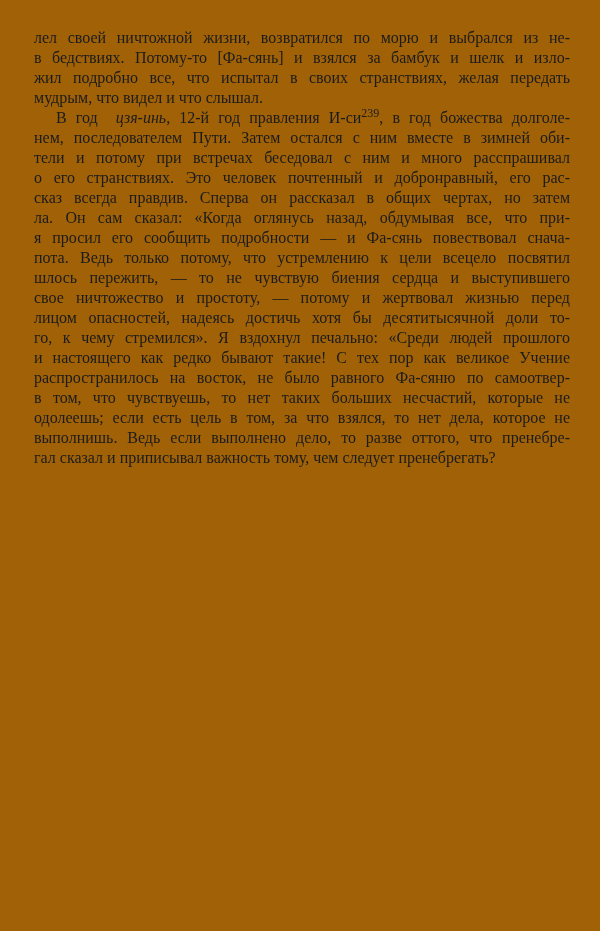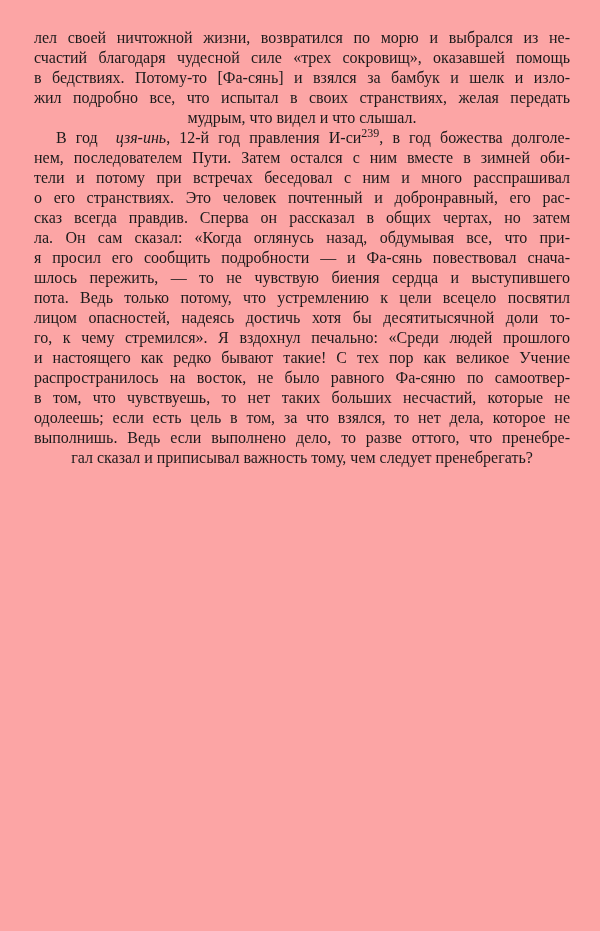--- a/index.html
+++ b/index.html
@@ -23,21 +23,21 @@
     left: 34px;
     top: 28px;
     width: 536px;
     font-family: "Liberation Serif", "DejaVu Serif", serif;
     font-size: 16px;
     line-height: 20px;
     color: #1b1b1b;
     -webkit-font-smoothing: antialiased;
   }
   .line {
-    text-align: center;
+    text-align: left;
     white-space: normal;
   }
   .line.j {
     text-align: justify;
     text-align-last: justify;
     text-justify: inter-word;
   }
   .line.ind {
     text-indent: 22px;
   }
@@ -48,36 +48,36 @@
   .sup {
     font-size: 12px;
     line-height: 0;
     position: relative;
     top: -6px;
   }
 </style>
 </head>
 <body>
 
-<div class="page" style="background: #fca5a5;">
+<div class="page" style="background: #a16207;">
   <div class="text-block" style="color: rgb(27, 27, 27);">
       <div class="line j"><span>лел своей ничтожной жизни, возвратился по морю и выбрался из не-</span></div>
-      <div class="line j"><span>счастий благодаря чудесной силе «трех сокровищ», оказавшей помощь</span></div>
       <div class="line j"><span>в бедствиях. Потому-то [Фа-сянь] и взялся за бамбук и шелк и изло-</span></div>
       <div class="line j"><span>жил подробно все, что испытал в своих странствиях, желая передать</span></div>
       <div class="line"><span>мудрым, что видел и что слышал.</span></div>
       <div class="line j ind"><span>В год </span><span class="i">цзя-инь</span><span>, 12-й год правления И-си</span><span class="sup">239</span><span>, в год божества долголе-</span></div>
       <div class="line j"><span>нем, последователем Пути. Затем остался с ним вместе в зимней оби-</span></div>
       <div class="line j"><span>тели и потому при встречах беседовал с ним и много расспрашивал</span></div>
       <div class="line j"><span>о его странствиях. Это человек почтенный и добронравный, его рас-</span></div>
       <div class="line j"><span>сказ всегда правдив. Сперва он рассказал в общих чертах, но затем</span></div>
       <div class="line j"><span>ла. Он сам сказал: «Когда оглянусь назад, обдумывая все, что при-</span></div>
       <div class="line j"><span>я просил его сообщить подробности — и Фа-сянь повествовал снача-</span></div>
+      <div class="line j"><span>пота. Ведь только потому, что устремлению к цели всецело посвятил</span></div>
       <div class="line j"><span>шлось пережить, — то не чувствую биения сердца и выступившего</span></div>
-      <div class="line j"><span>пота. Ведь только потому, что устремлению к цели всецело посвятил</span></div>
+      <div class="line j"><span>свое ничтожество и простоту, — потому и жертвовал жизнью перед</span></div>
       <div class="line j"><span>лицом опасностей, надеясь достичь хотя бы десятитысячной доли то-</span></div>
       <div class="line j"><span>го, к чему стремился». Я вздохнул печально: «Среди людей прошлого</span></div>
       <div class="line j"><span>и настоящего как редко бывают такие! С тех пор как великое Учение</span></div>
       <div class="line j"><span>распространилось на восток, не было равного Фа-сяню по самоотвер-</span></div>
       <div class="line j"><span>в том, что чувствуешь, то нет таких больших несчастий, которые не</span></div>
       <div class="line j"><span>одолеешь; если есть цель в том, за что взялся, то нет дела, которое не</span></div>
       <div class="line j"><span>выполнишь. Ведь если выполнено дело, то разве оттого, что пренебре-</span></div>
       <div class="line"><span>гал сказал и приписывал важность тому, чем следует пренебрегать?</span></div>
     </div>
 </div>

